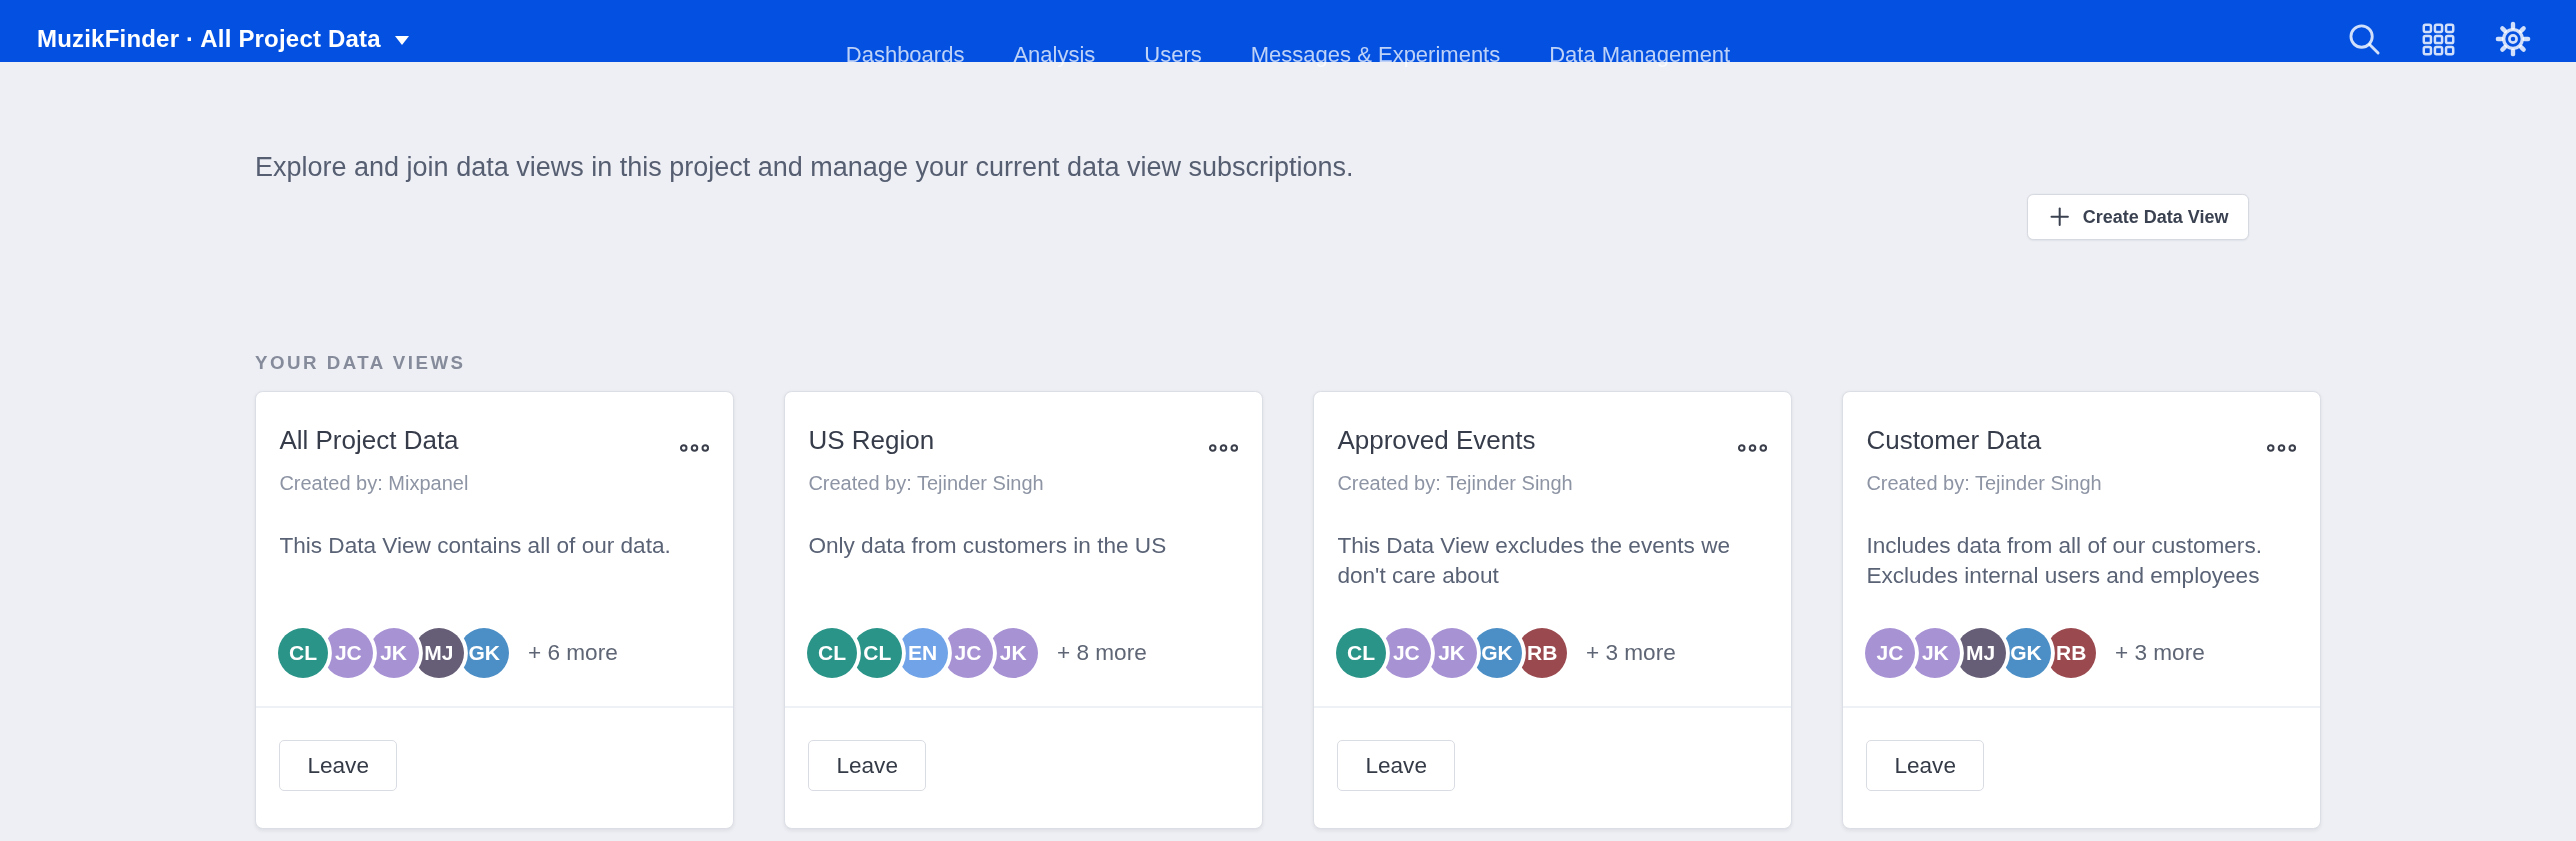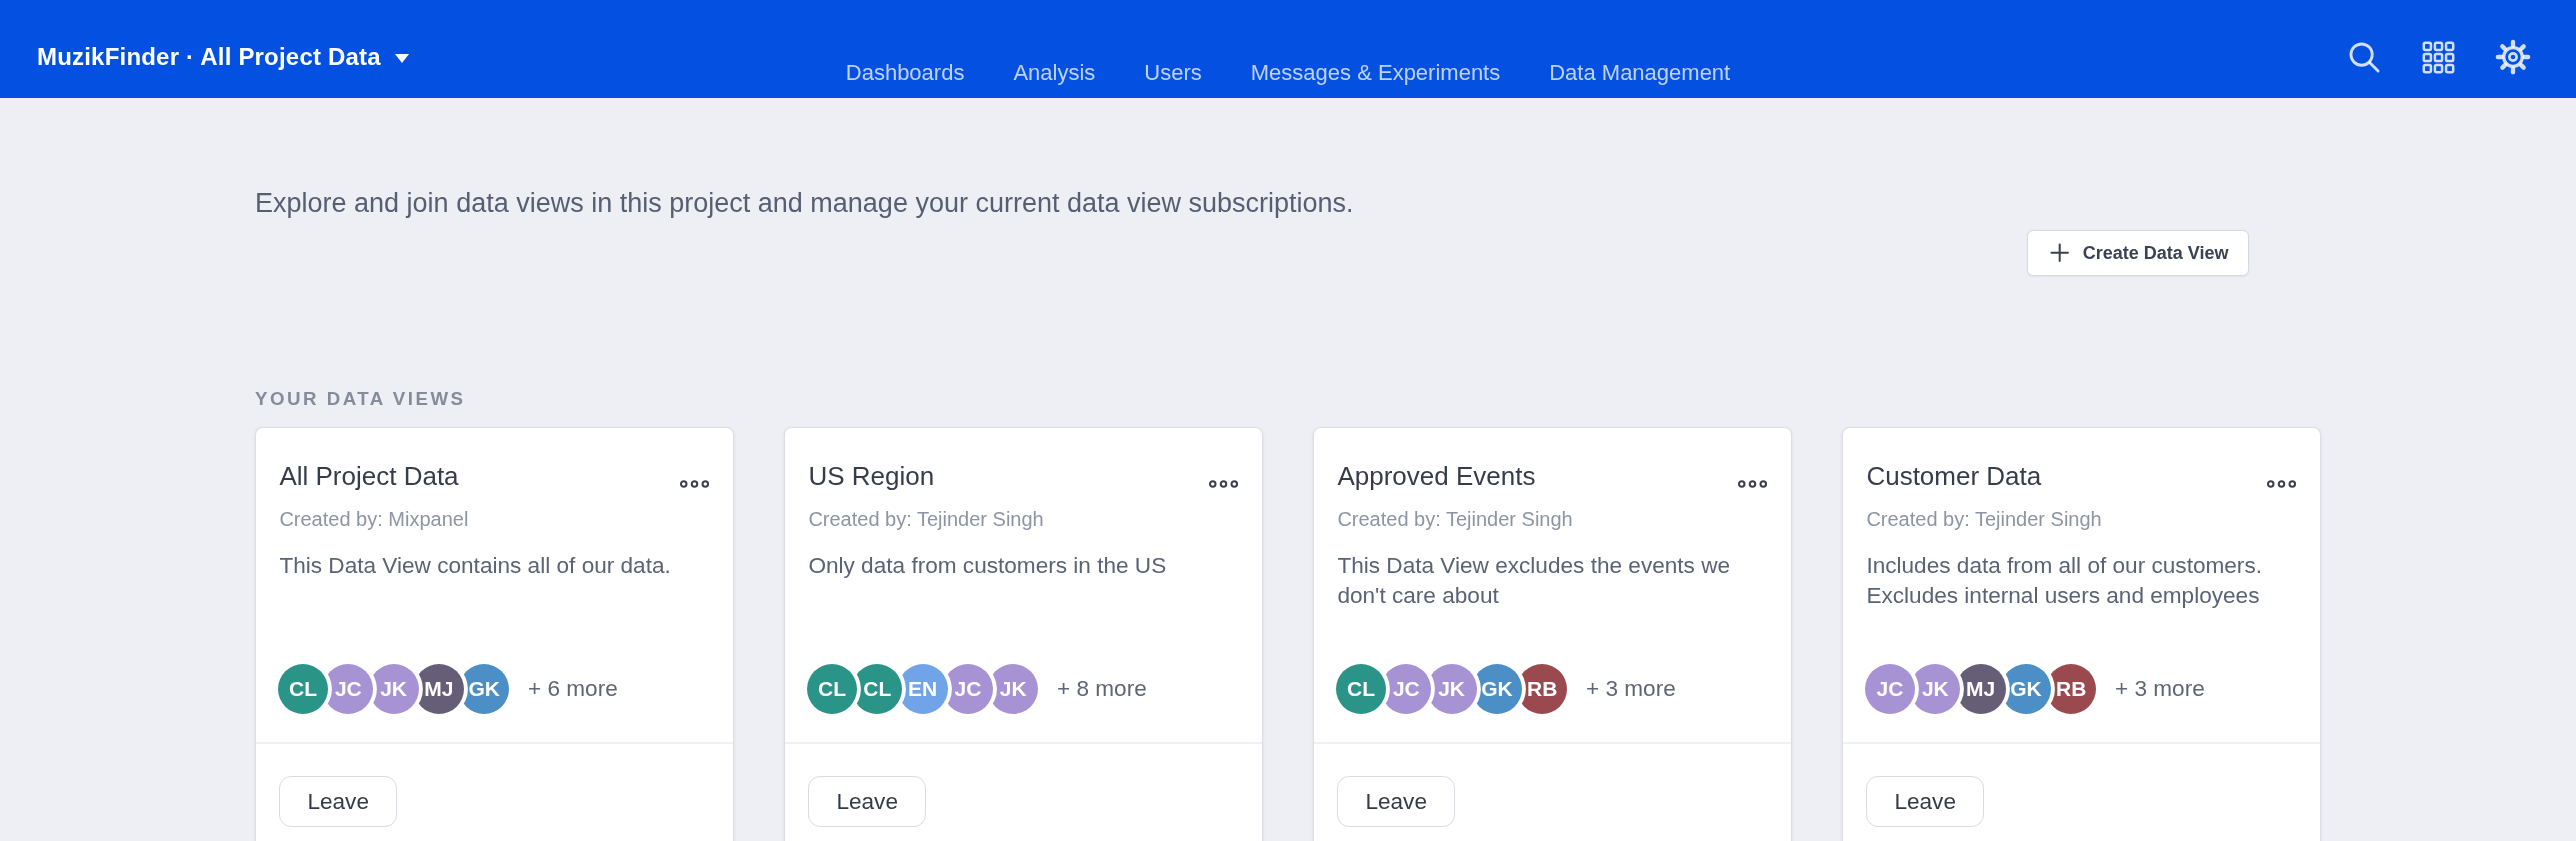--- a/index.html
+++ b/index.html
@@ -1,21 +1,21 @@
 <!DOCTYPE html>
 <html style="font-size:12.5px"><head>
 <meta charset="utf-8">
 <style>
   * { box-sizing: border-box; }
   html, body { margin: 0; padding: 0; width: 2576px; height: 841px; overflow: hidden; }
   body { font-family: "Liberation Sans", "DejaVu Sans", sans-serif; background: #EDEFF4; }
 
   
   .topbar {
-    position: relative; height: 98px; background: #0451E1;
+    position: relative; height: 62px; background: #0451E1;
     display: flex; align-items: center; padding: 16px 45px 0 37px;
   }
   .brand { display: flex; align-items: center; gap: 14px; cursor: pointer; }
   .brand-label { color: #FFFFFF; font-size: 24px; font-weight: 700; letter-spacing: 0.2px; }
   .caret {
     width: 0; height: 0; margin-top: 3.1px;
     border-left: 7.8px solid transparent; border-right: 7.8px solid transparent;
     border-top: 9.3px solid #FFFFFF;
   }
   .nav {
@@ -46,41 +46,41 @@
   .card {
     position: relative; width: 480px; height: 438px;
     background: #FFFFFF; border: 0.8px solid #DBDEE5; border-radius: 7.8px;
     box-shadow: 0 1.6px 3.9px rgba(25,32,56,0.07);
     padding: 0 23.4px;
   }
   .card-head { display: flex; justify-content: space-between; align-items: flex-end; margin-top: 33px; }
   .card-title { margin: 0; font-size: 26px; font-weight: 500; color: #363C4A; }
   .dots { display: inline-flex; cursor: pointer; padding: 3.1px 0; }
   .created-by { margin-top: 15.6px; font-size: 20px; color: #8D94A4; }
-  .card-desc { margin: 20px 0 0 0; font-size: 22.6px; line-height: 30px; color: #5A6376; }
+  .card-desc { margin: 36px 0 0 0; font-size: 22.6px; line-height: 30px; color: #5A6376; }
 
   .avatar-row { position: absolute; left: 22px; right: 23.4px; top: 236px; display: flex; align-items: center; }
   .avatar {
     position: relative; width: 50px; height: 50px; border-radius: 50%;
     display: inline-flex; align-items: center; justify-content: center;
     color: #FFFFFF; font-size: 21px; font-weight: 700;
     box-shadow: 0 0 0 3.9px #FFFFFF;
   }
   .avatar + .avatar { margin-left: -4.7px; }
   .avatar:nth-child(1) { z-index: 5; }
   .avatar:nth-child(2) { z-index: 4; }
   .avatar:nth-child(3) { z-index: 3; }
   .avatar:nth-child(4) { z-index: 2; }
   .avatar:nth-child(5) { z-index: 1; }
   .more-label { margin-left: 18.7px; font-size: 22.6px; color: #5E6574; }
 
   .card-divider { position: absolute; left: 0; right: 0; top: 314px; height: 1.6px; background: #EEF1F5; }
   .leave-btn {
     position: absolute; left: 23.4px; top: 348px; height: 51px; padding: 0 27px;
-    background: #FFFFFF; border: 1.6px solid #D9DCE3; border-radius: 12px;
+    background: #FFFFFF; border: 1.6px solid #D9DCE3; border-radius: 5px;
     font-family: inherit; font-size: 22.6px; font-weight: 500; color: #343A46; cursor: pointer;
   }
 </style>
 </head>
 <body>
 
 <header class="topbar">
   <div class="brand">
     <span class="brand-label">MuzikFinder · All Project Data</span>
     <span class="caret"></span>

